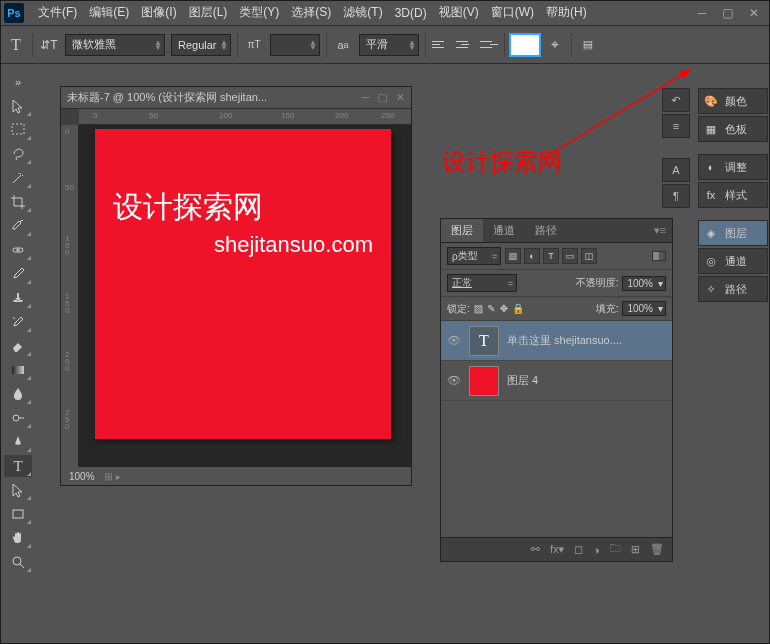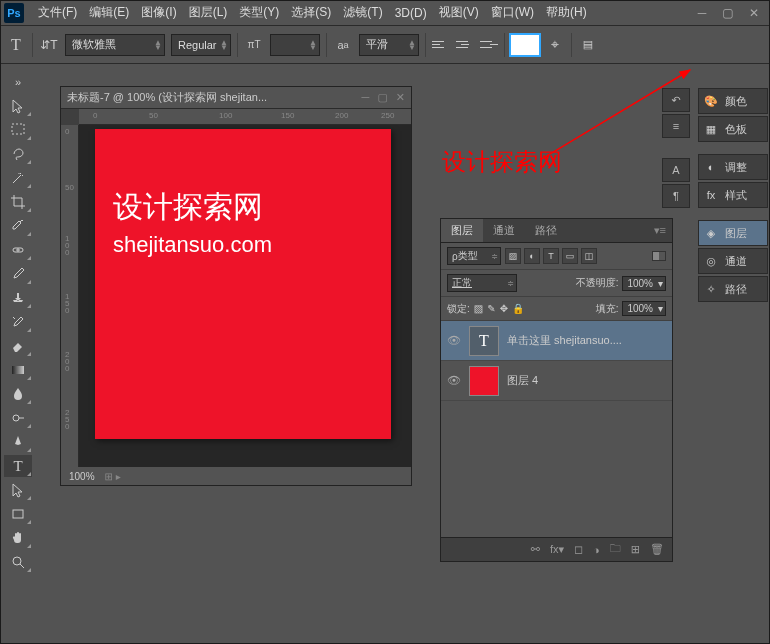--- a/index.html
+++ b/index.html
@@ -35,21 +35,21 @@
 .docwin { position: absolute; left: 60px; top: 86px; width: 352px; height: 400px; background: #3f3f3f; border: 1px solid #222; }
 .doctab { height: 22px; background: #535353; display: flex; align-items: center; padding: 0 6px; color: #ccc; font-size: 11px; border-bottom: 1px solid #2a2a2a; }
 .doctab .close { margin-left: auto; display: flex; gap: 8px; color: #888; }
 .ruler-h { position: absolute; top: 22px; left: 18px; right: 0; height: 16px; background: #535353; border-bottom: 1px solid #2a2a2a; font-size: 8px; color: #888; }
 .ruler-h .tick { position: absolute; top: 2px; font-size: 8px; }
 .ruler-v { position: absolute; top: 38px; left: 0; width: 18px; bottom: 18px; background: #535353; border-right: 1px solid #2a2a2a; font-size: 8px; color: #888; }
 .ruler-v .tick { position: absolute; left: 4px; font-size: 8px; }
 .canvas-area { position: absolute; top: 38px; left: 18px; right: 0; bottom: 18px; background: #262626; overflow: hidden; }
 .canvas { position: absolute; left: 16px; top: 4px; width: 296px; height: 310px; background: #ee1329; box-shadow: 2px 2px 6px rgba(0,0,0,0.5); padding: 58px 18px; }
 .canvas .t1 { color: #fff; font-size: 30px; font-weight: 400; }
-.canvas .t2 { color: #fff; font-size: 22px; margin-top: 4px; font-weight: 400; }
+.canvas .t2 { color: #fff; font-size: 22px; margin-top: 4px; font-weight: 400; text-align: right; }
 .statusbar { position: absolute; left: 0; right: 0; bottom: 0; height: 18px; background: #535353; display: flex; align-items: center; padding: 0 8px; font-size: 10px; color: #ccc; gap: 10px; }
 
 
 .annot-text { position: absolute; left: 442px; top: 146px; color: #ff0000; font-size: 24px; font-family: SimSun, serif; }
 .annot-line { position: absolute; left: 540px; top: 68px; width: 165px; height: 92px; pointer-events: none; }
 
 
 .layers { position: absolute; left: 440px; top: 218px; width: 233px; height: 344px; background: #535353; border: 1px solid #222; display: flex; flex-direction: column; }
 .panel-tabs { height: 24px; background: #3f3f3f; display: flex; align-items: stretch; border-bottom: 1px solid #222; }
 .ptab { padding: 4px 10px; font-size: 11px; color: #aaa; cursor: pointer; display: flex; align-items: center; }

